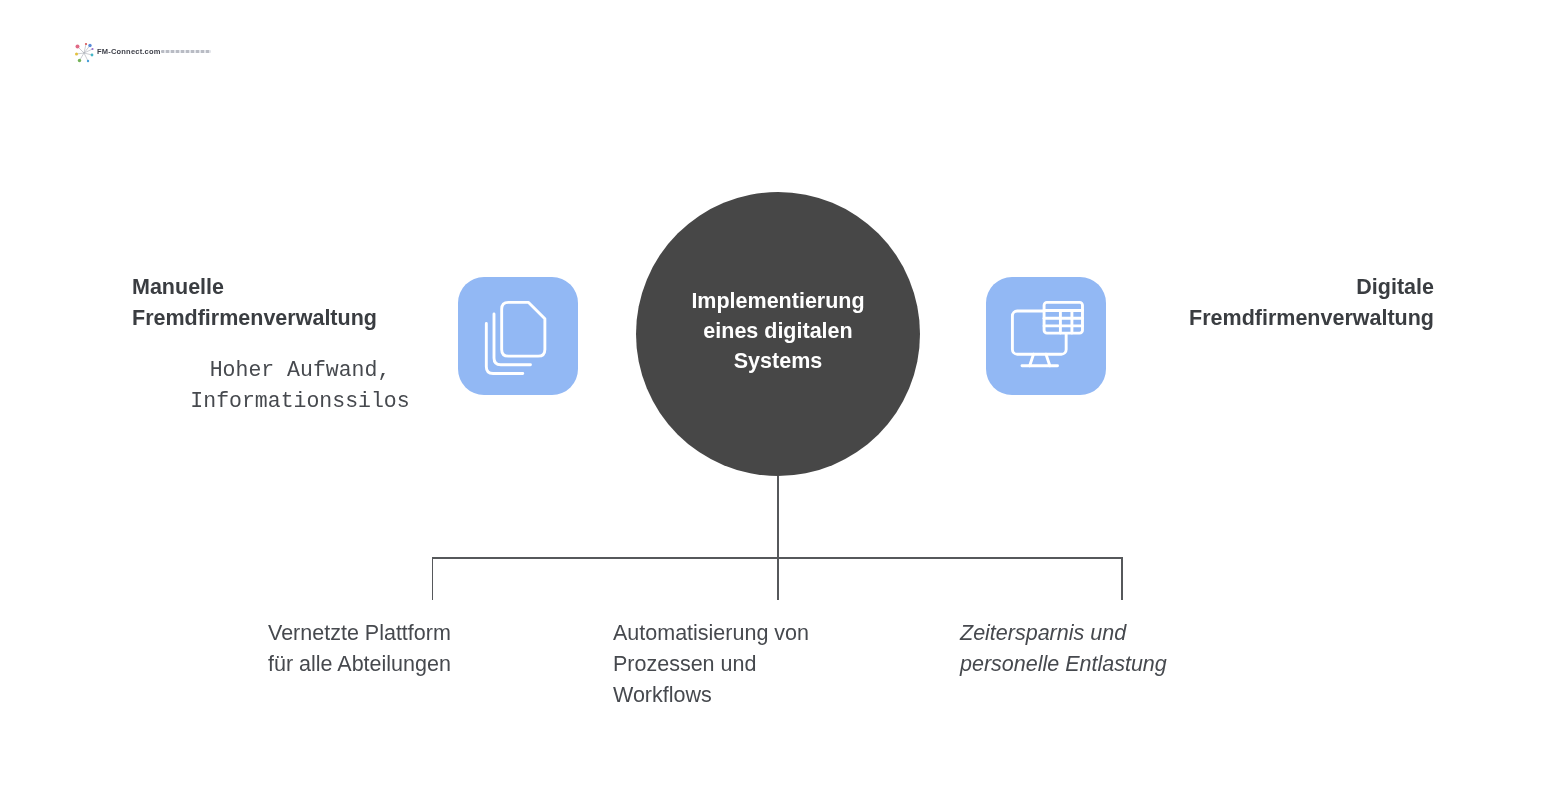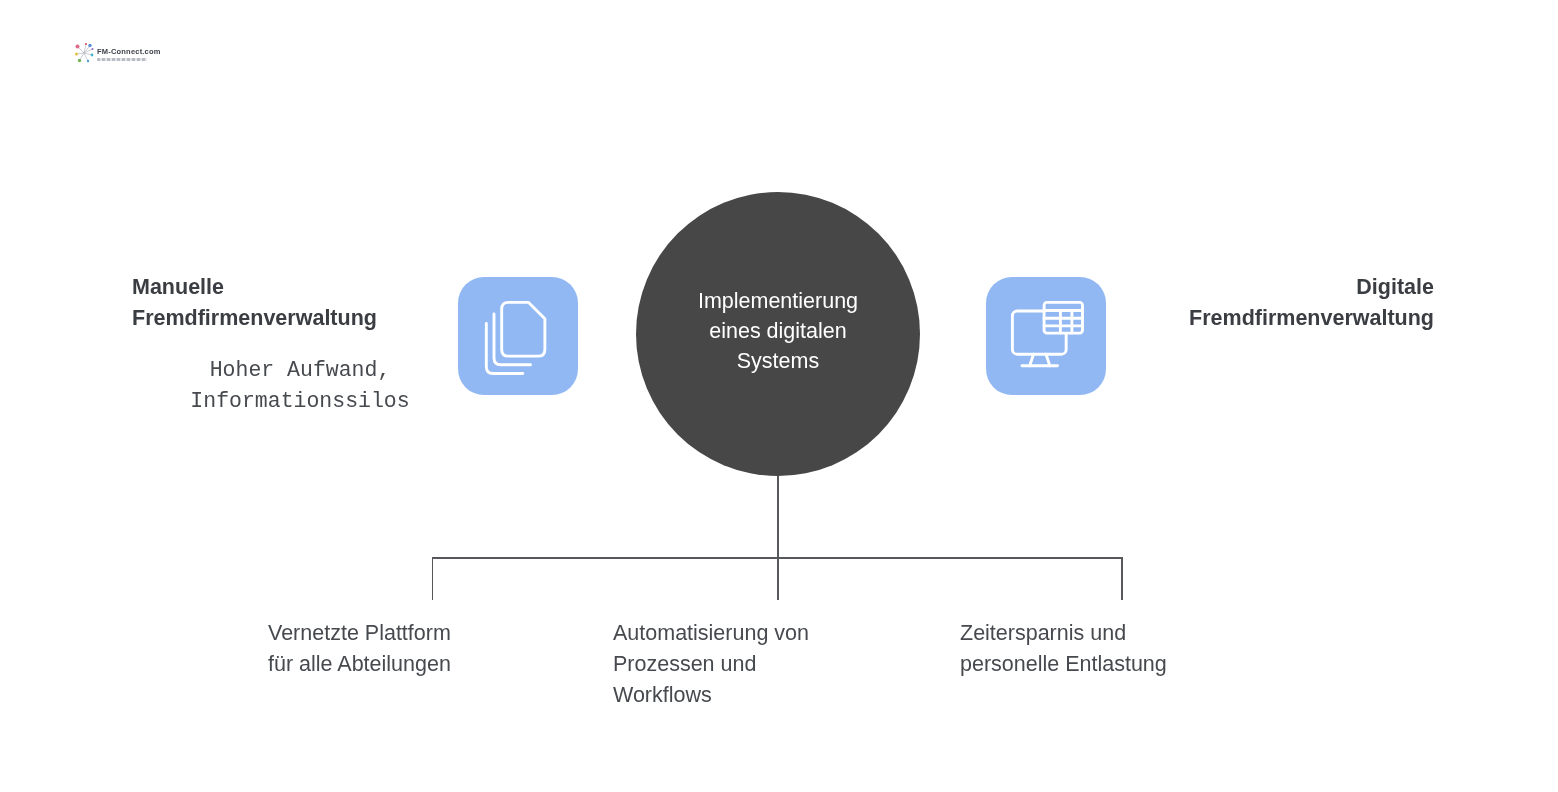--- a/index.html
+++ b/index.html
@@ -18,21 +18,21 @@
 
   
   .logo {
     position: absolute;
     left: 74px;
     top: 42px;
     display: flex;
     align-items: flex-start;
     gap: 2px;
   }
-  .logo-textcol { display: flex; flex-direction: column; padding-top: 6px; }
+  .logo-textcol { display: flex; flex-direction: row; padding-top: 6px; }
   .logo-brand {
     font-size: 7.5px;
     font-weight: bold;
     color: #3d3f48;
     letter-spacing: 0.2px;
     line-height: 8px;
   }
   .logo-tagline {
     margin-top: 1.5px;
     width: 50px;
@@ -65,21 +65,21 @@
     height: 284px;
     border-radius: 50%;
     background: #474747;
     display: flex;
     align-items: center;
     justify-content: center;
   }
   .center-circle .circle-label {
     color: #ffffff;
     font-size: 21.5px;
-    font-weight: normal;
+    font-weight: bold;
     line-height: 30px;
     text-align: center;
     white-space: pre-line;
     margin-top: -6px;
   }
 
   
   .icon-tile {
     position: absolute;
     width: 120px;
@@ -133,21 +133,21 @@
     position: absolute;
     top: 618px;
     width: 310px;
     font-size: 21.5px;
     line-height: 31px;
     color: #46494e;
     white-space: pre-line;
   }
   .outcome-1 { left: 268px; }
   .outcome-2 { left: 613px; }
-  .outcome-3 { left: 960px; }
+  .outcome-3 { left: 960px; font-style: italic; }
 </style>
 </head>
 <body>
 
 <div class="canvas">
 
   <div class="logo">
     <svg width="21" height="23" viewBox="0 0 21 23">
       <g stroke="#a9adb6" stroke-width="0.6">
         <line x1="10" y1="11" x2="3.5" y2="4.5"></line>

